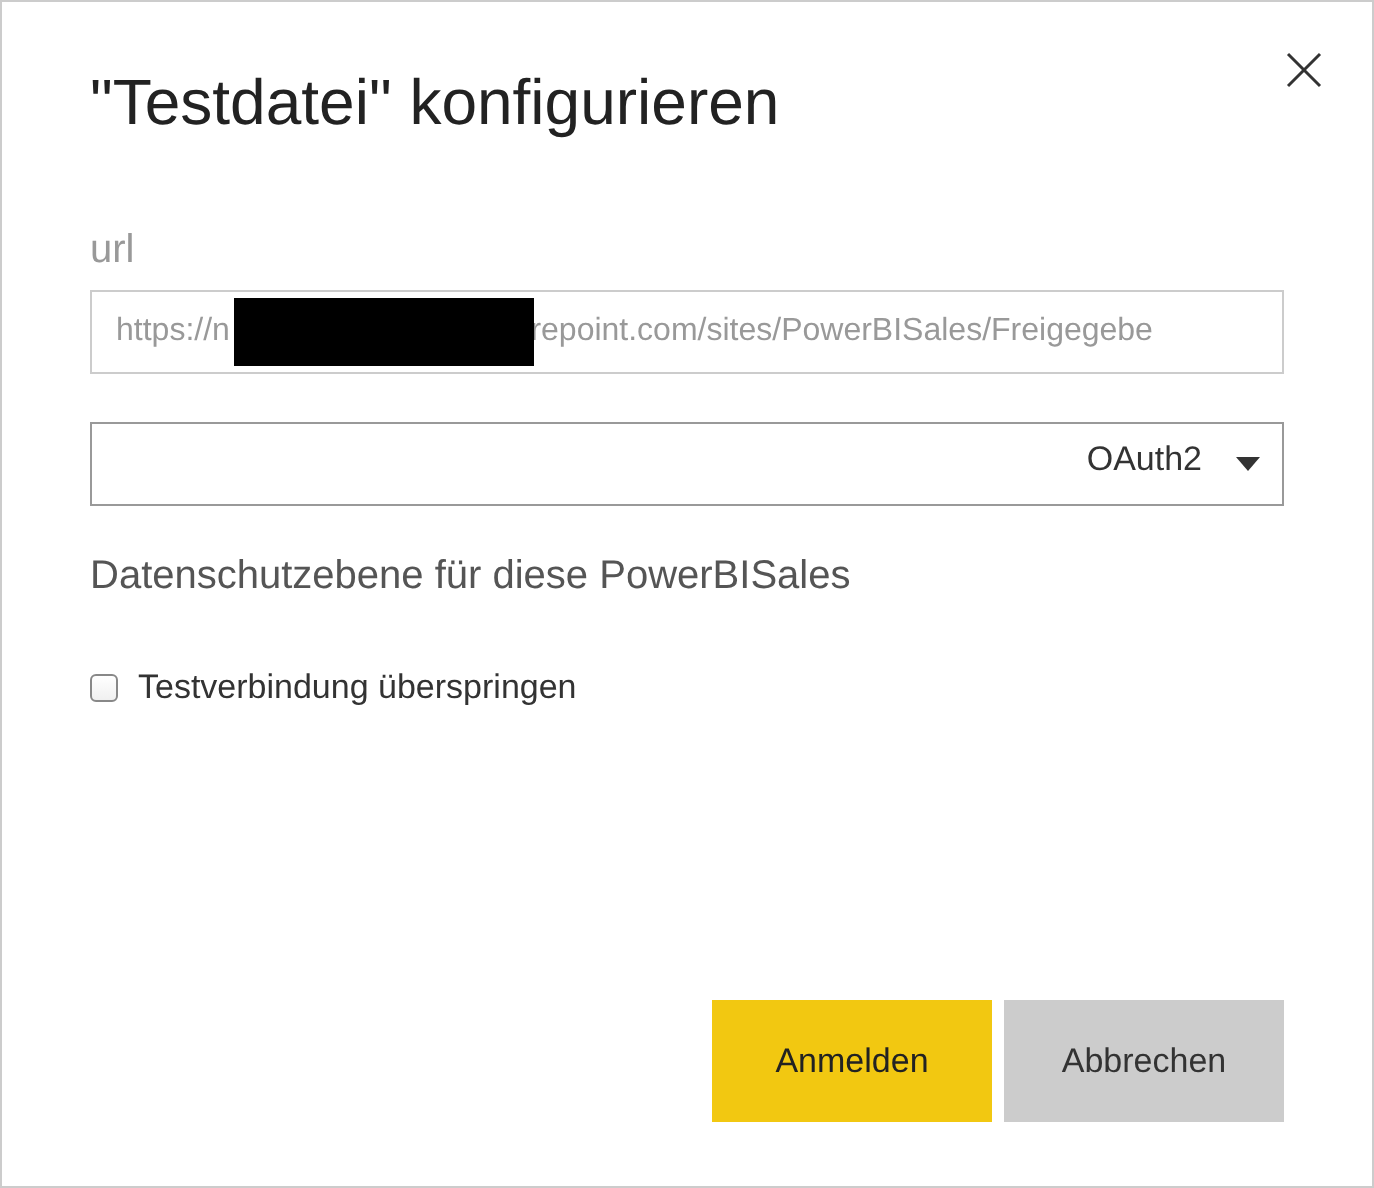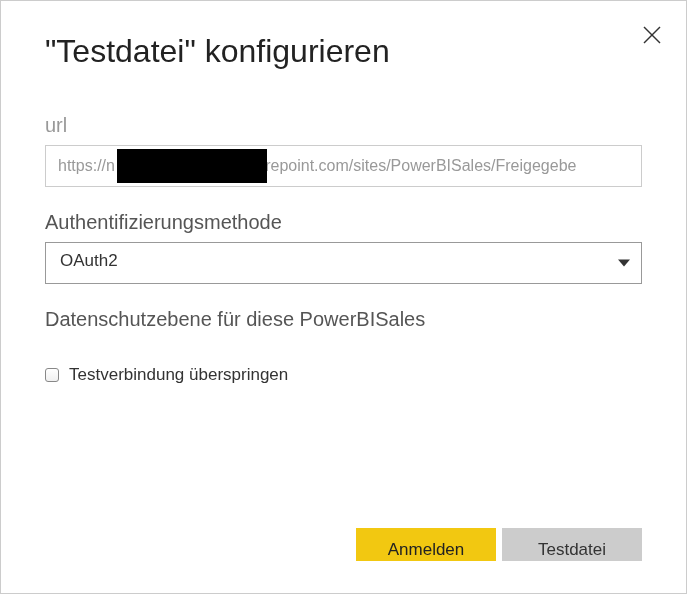--- a/index.html
+++ b/index.html
@@ -101,20 +101,21 @@
       height: 42px;
       border: 1px solid #999999;
       padding: 8px 40px 8px 14px;
       font-size: 17px;
       color: #333333;
       font-family: inherit;
       background: #ffffff;
       appearance: none;
       -webkit-appearance: none;
       cursor: pointer;
+      text-align: right;
     }
     
     .select-arrow {
       position: absolute;
       right: 12px;
       top: 50%;
       transform: translateY(-50%);
       pointer-events: none;
       width: 0;
       height: 0;
@@ -147,21 +148,21 @@
     
     .button-row {
       position: absolute;
       bottom: 32px;
       right: 44px;
       display: flex;
       gap: 0;
     }
     
     .btn {
-      height: 33px;
+      height: 61px;
       padding: 12px 28px;
       border: none;
       font-size: 17px;
       font-family: inherit;
       cursor: pointer;
       min-width: 140px;
     }
     
     .btn-primary {
       background: #F2C811;
@@ -190,36 +191,35 @@
 
   <div class="field">
     <label class="field-label field-label-dim">url</label>
     <div class="url-wrap">
       <input type="text" class="text-input" readonly="" value="https://n                            sharepoint.com/sites/PowerBISales/Freigegebe" style="">
       <div class="redact"></div>
     </div>
   </div>
 
   <div class="field">
-    <label class="field-label">Authentifizierungsmethode</label>
     <div class="select-wrap">
       <div class="select-input">
         <span>OAuth2</span>
       </div>
       <div class="select-arrow"></div>
     </div>
   </div>
 
   <div class="field">
     <label class="field-label">Datenschutzebene für diese PowerBISales</label>
   </div>
 
   <div class="checkbox-row">
     <div class="checkbox"></div>
     <span class="checkbox-label">Testverbindung überspringen</span>
   </div>
 
   <div class="button-row">
     <button class="btn btn-primary">Anmelden</button>
-    <button class="btn btn-secondary">Testdatei</button>
+    <button class="btn btn-secondary">Abbrechen</button>
   </div>
 
 </div>
 
 </body></html>

